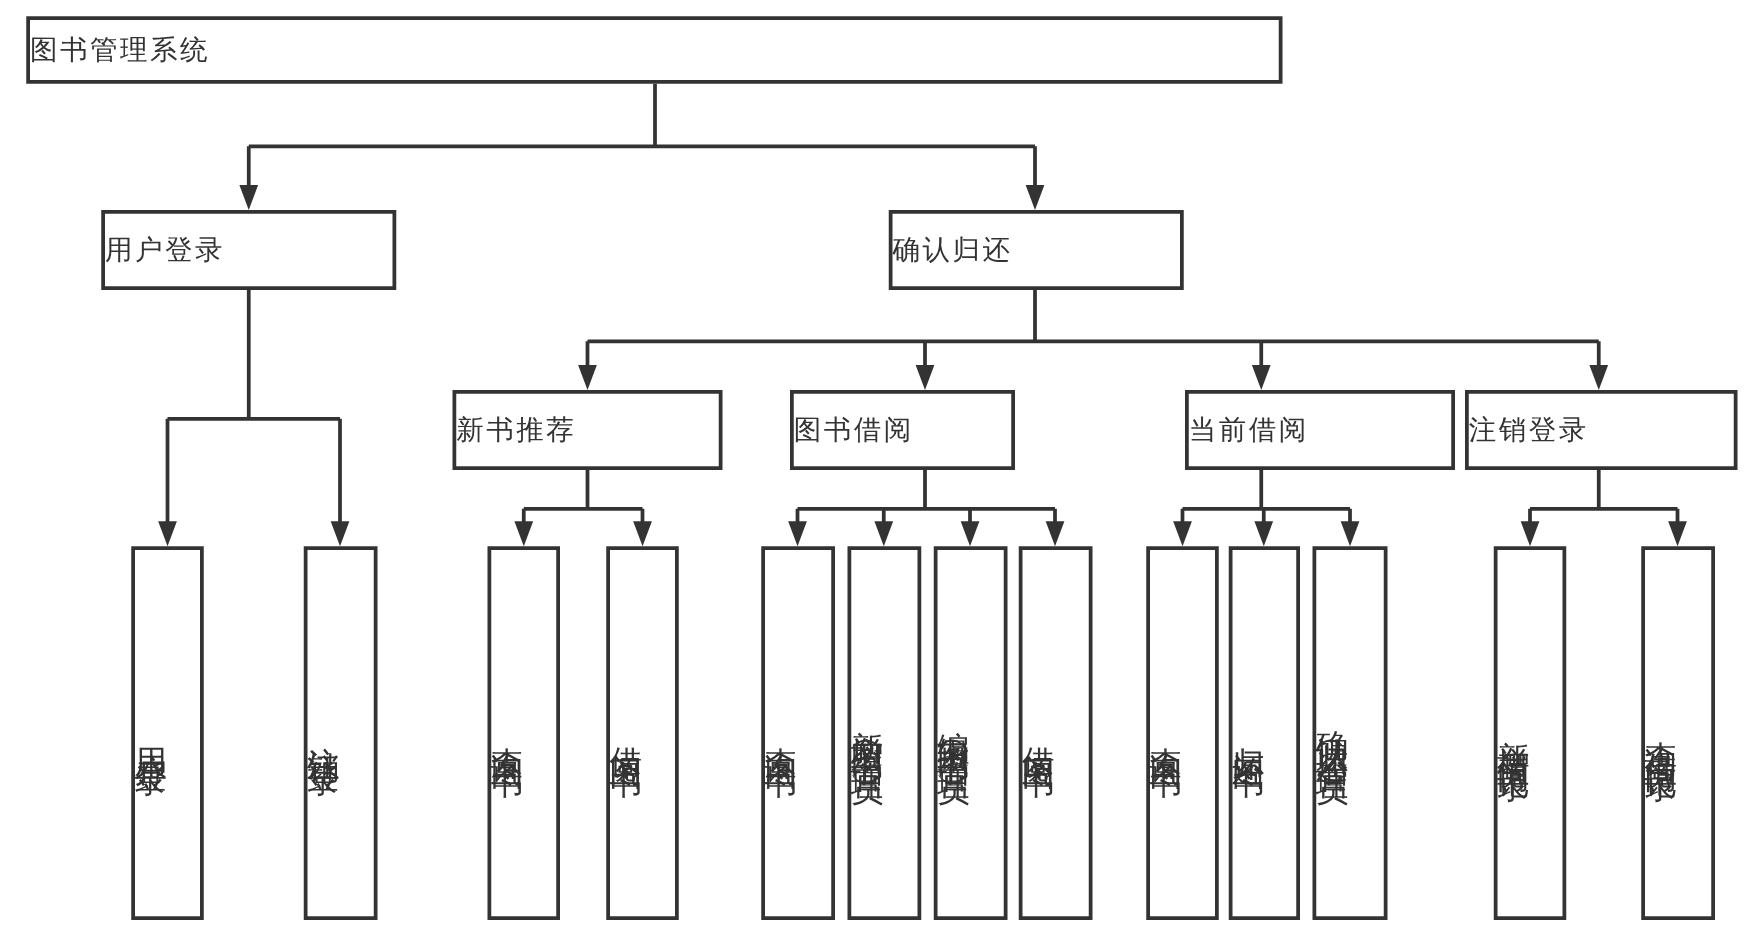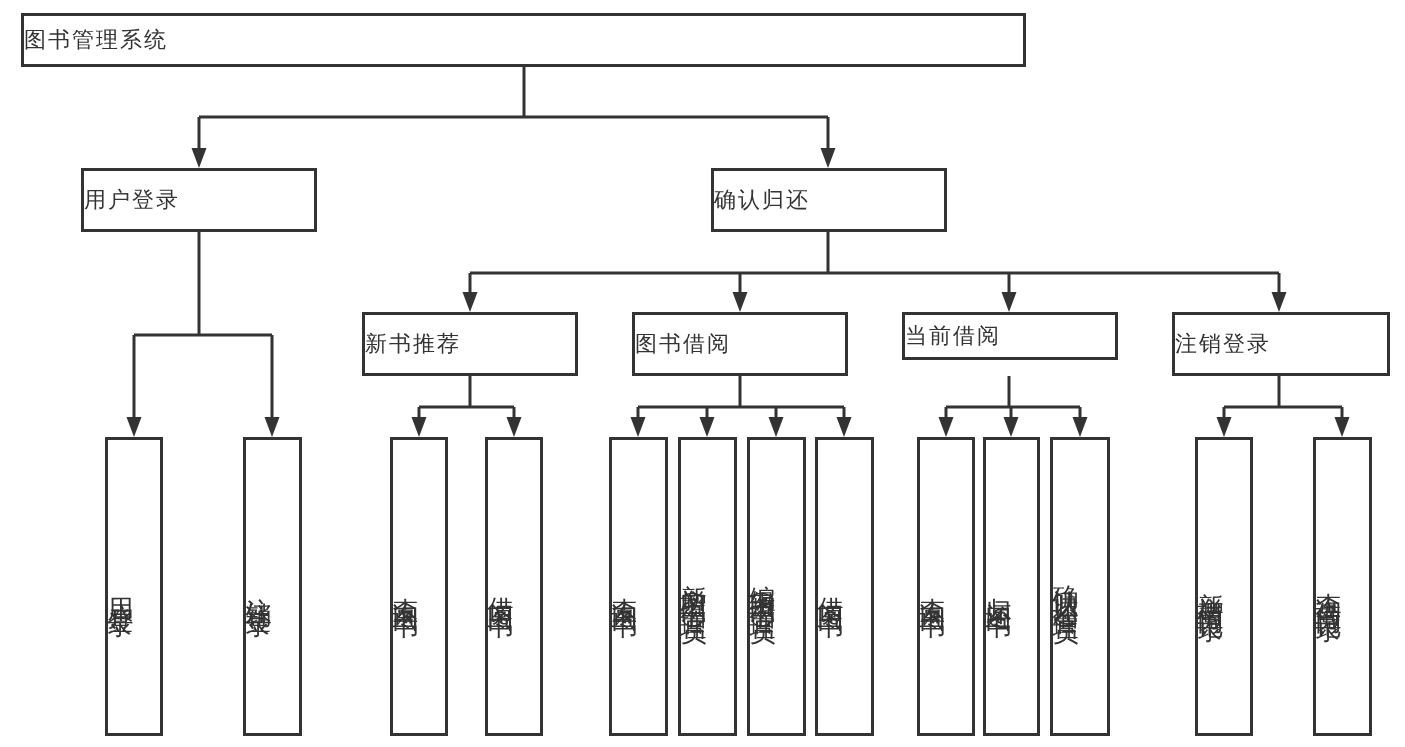--- a/index.html
+++ b/index.html
@@ -133,24 +133,24 @@
   <div class="box" style="left:81px;top:168px;width:236px;height:64px">
     <span class="hlabel">用户登录</span>
   </div>
   <div class="box" style="left:711px;top:168px;width:236px;height:64px">
     <span class="hlabel">确认归还</span>
   </div>
 
   <div class="box" style="left:362px;top:312px;width:216px;height:64px">
     <span class="hlabel">新书推荐</span>
   </div>
-  <div class="box" style="left:632px;top:312px;width:216px;height:64px">
+  <div class="box" style="left:632px;top:312px;width:180px;height:64px">
     <span class="hlabel">图书借阅</span>
   </div>
-  <div class="box" style="left:902px;top:312px;width:216px;height:48px">
+  <div class="box" style="left:948px;top:312px;width:216px;height:64px">
     <span class="hlabel">当前借阅</span>
   </div>
   <div class="box" style="left:1172px;top:312px;width:218px;height:64px">
     <span class="hlabel">注销登录</span>
   </div>
 
   <div class="box" style="left:105px;top:437px;width:58px;height:299px">
     <span class="vlabel">用户登录</span>
   </div>
   <div class="box" style="left:243px;top:437px;width:59px;height:299px">

